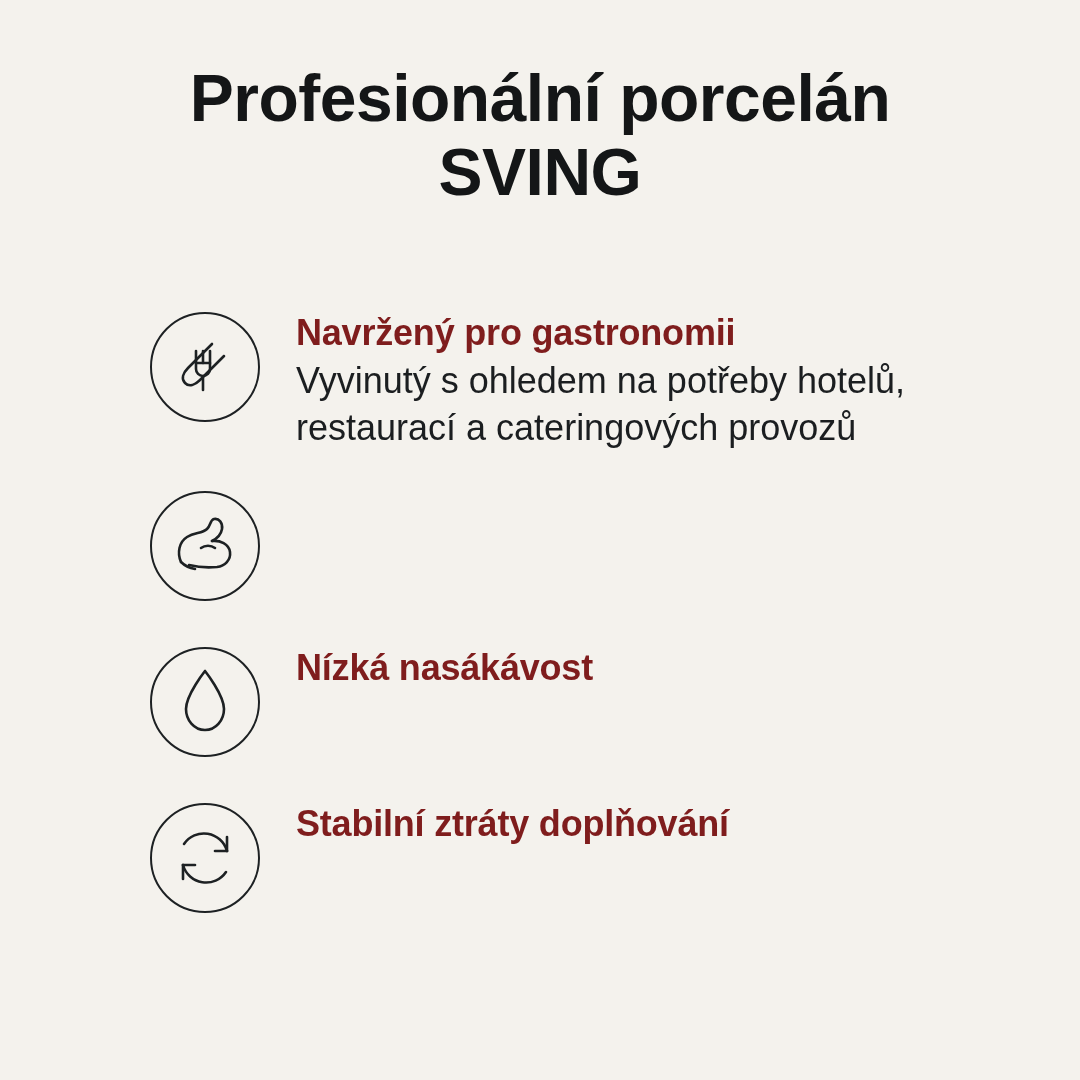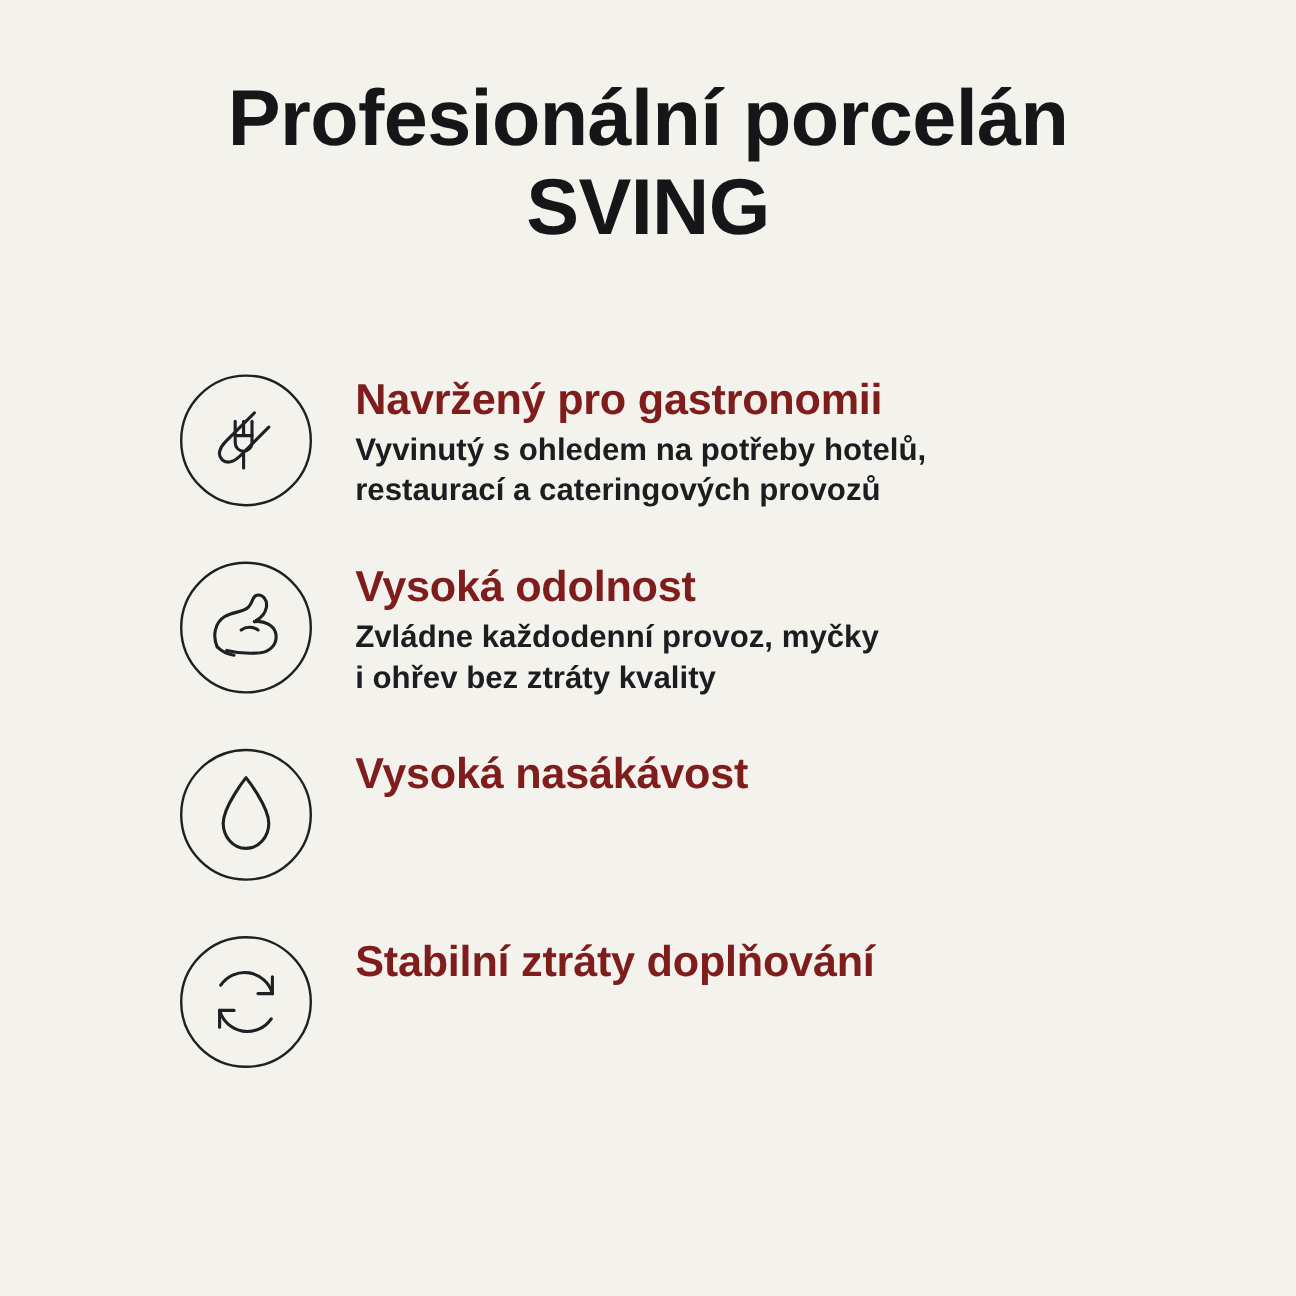--- a/index.html
+++ b/index.html
@@ -78,22 +78,22 @@
   }
   .feature-title {
     font-size: 36px;
     font-weight: bold;
     line-height: 1.18;
     margin: 0 0 4px 0;
     color: #7f1d1d;
     letter-spacing: -0.2px;
   }
   .feature-desc {
-    font-size: 26px;
-    font-weight: bold;
+    font-size: 36px;
+    font-weight: normal;
     line-height: 1.3;
     margin: 0;
     color: #1b1e20;
     white-space: pre-line;
   }
 </style>
 </head>
 <body>
 
 <div class="page">
@@ -129,37 +129,32 @@
       <div class="icon-wrap">
         <div class="icon-circle">
           <svg width="68" height="62" viewBox="0 0 68 62" fill="none" stroke="#1d2123" stroke-width="2.6" stroke-linecap="round" stroke-linejoin="round">
             <path d="M10 47 C6 38 8 27 16 22 C24 17 31 19 36 14 C40 10 39 5 43 4 C48 3 52 8 51 14 C50 20 45 24 41 26"></path>
             <path d="M41 26 C49 25 58 29 59 37 C60 45 54 51 46 52 C36 53 26 52 18 50"></path>
             <path d="M10 47 C14 51 18 53 24 54"></path>
             <path d="M30 33 C34 30 40 30 44 33"></path>
           </svg>
         </div>
       </div>
-      <div class="feature-text">
-        <p class="feature-title">Vysoká odolnost</p>
-        <p class="feature-desc">Zvládne každodenní provoz, myčky
-i ohřev bez ztráty kvality</p>
-      </div>
     </div>
 
     <div class="feature">
       <div class="icon-wrap">
         <div class="icon-circle">
           <svg width="52" height="68" viewBox="0 0 52 68" fill="none" stroke="#1d2123" stroke-width="2.6" stroke-linecap="round" stroke-linejoin="round">
             <path d="M26 3 C26 3 7 27 7 41 C7 52 15 62 26 62 C37 62 45 52 45 41 C45 27 26 3 26 3 Z"></path>
           </svg>
         </div>
       </div>
       <div class="feature-text">
-        <p class="feature-title">Vysoká nasákávost</p>
+        <p class="feature-title">Nízká nasákávost</p>
       </div>
     </div>
 
     <div class="feature">
       <div class="icon-wrap">
         <div class="icon-circle">
           <svg width="66" height="66" viewBox="0 0 66 66" fill="none" stroke="#1d2123" stroke-width="2.6" stroke-linecap="round" stroke-linejoin="round">
             <path d="M55 26 A24 24 0 0 0 12 19"></path>
             <path d="M11 40 A24 24 0 0 0 54 47"></path>
             <path d="M55 26 L55 12"></path>

